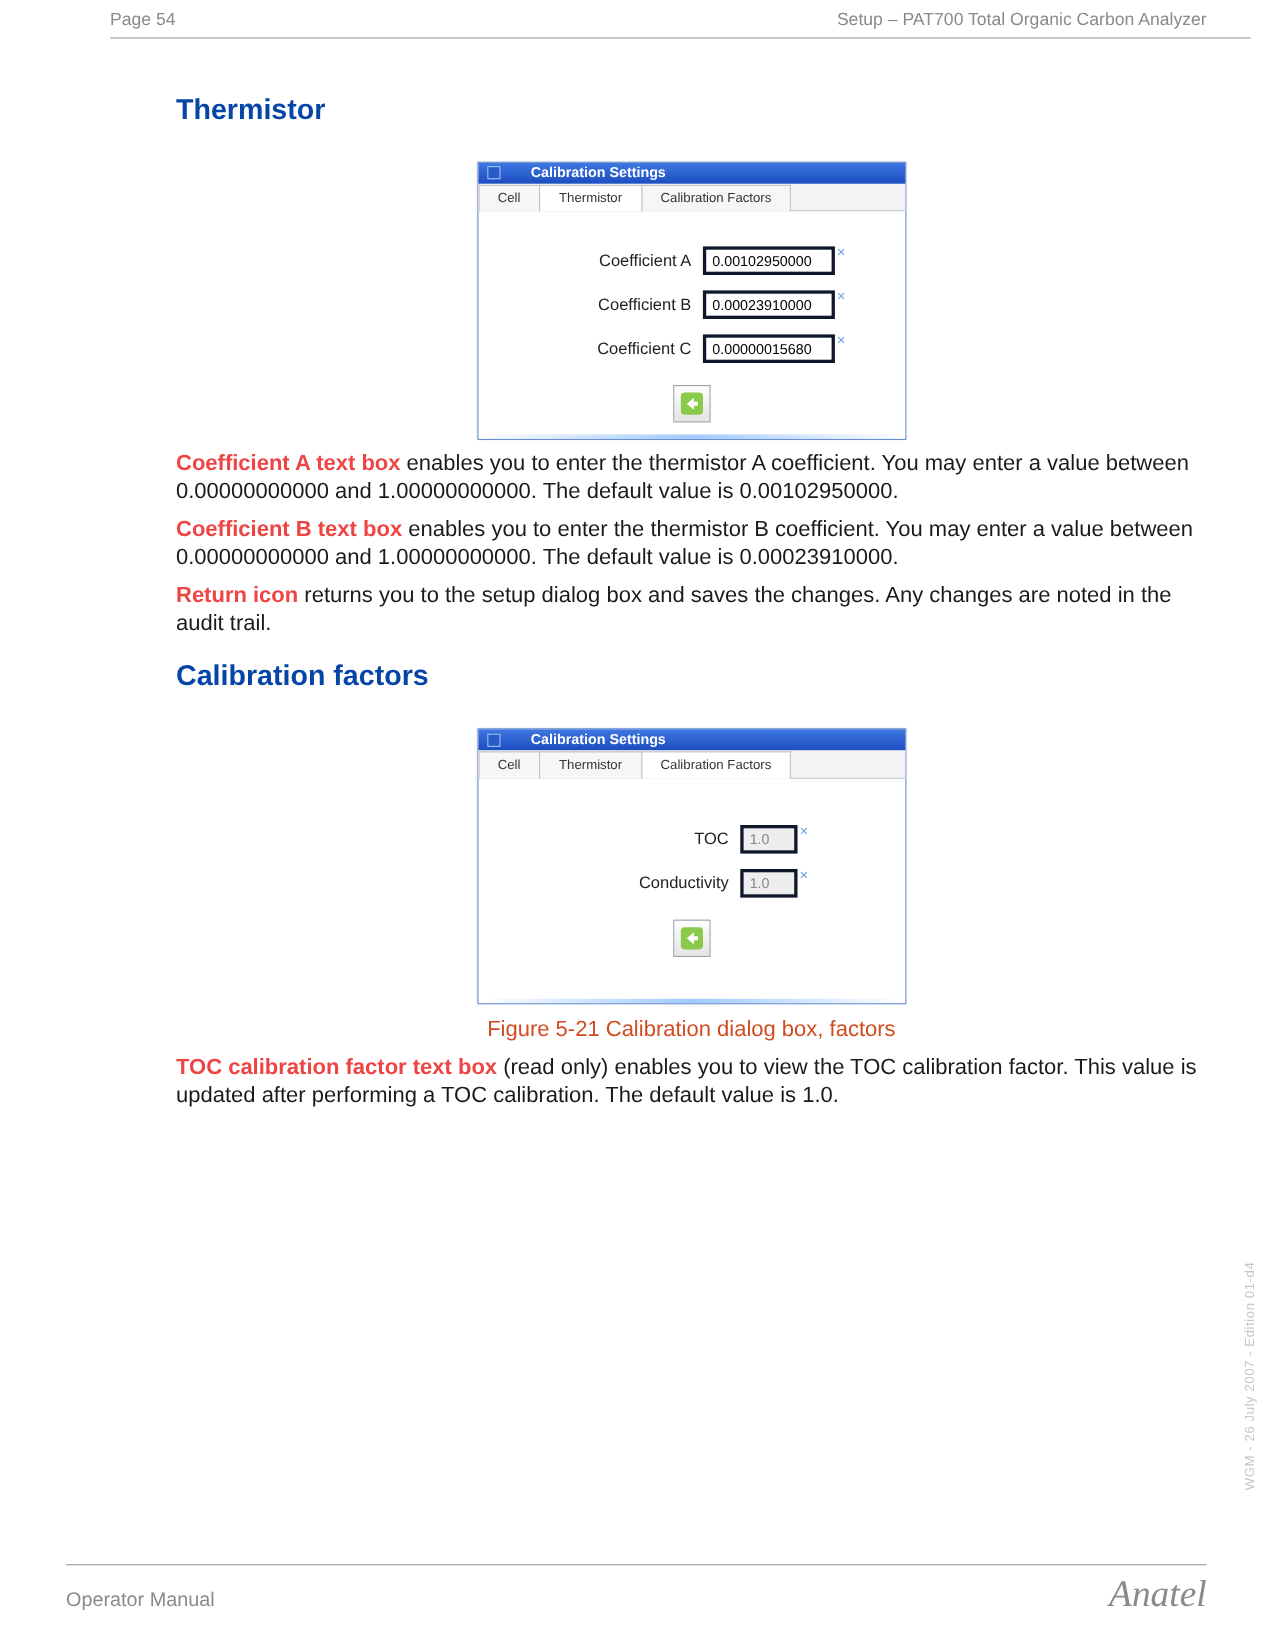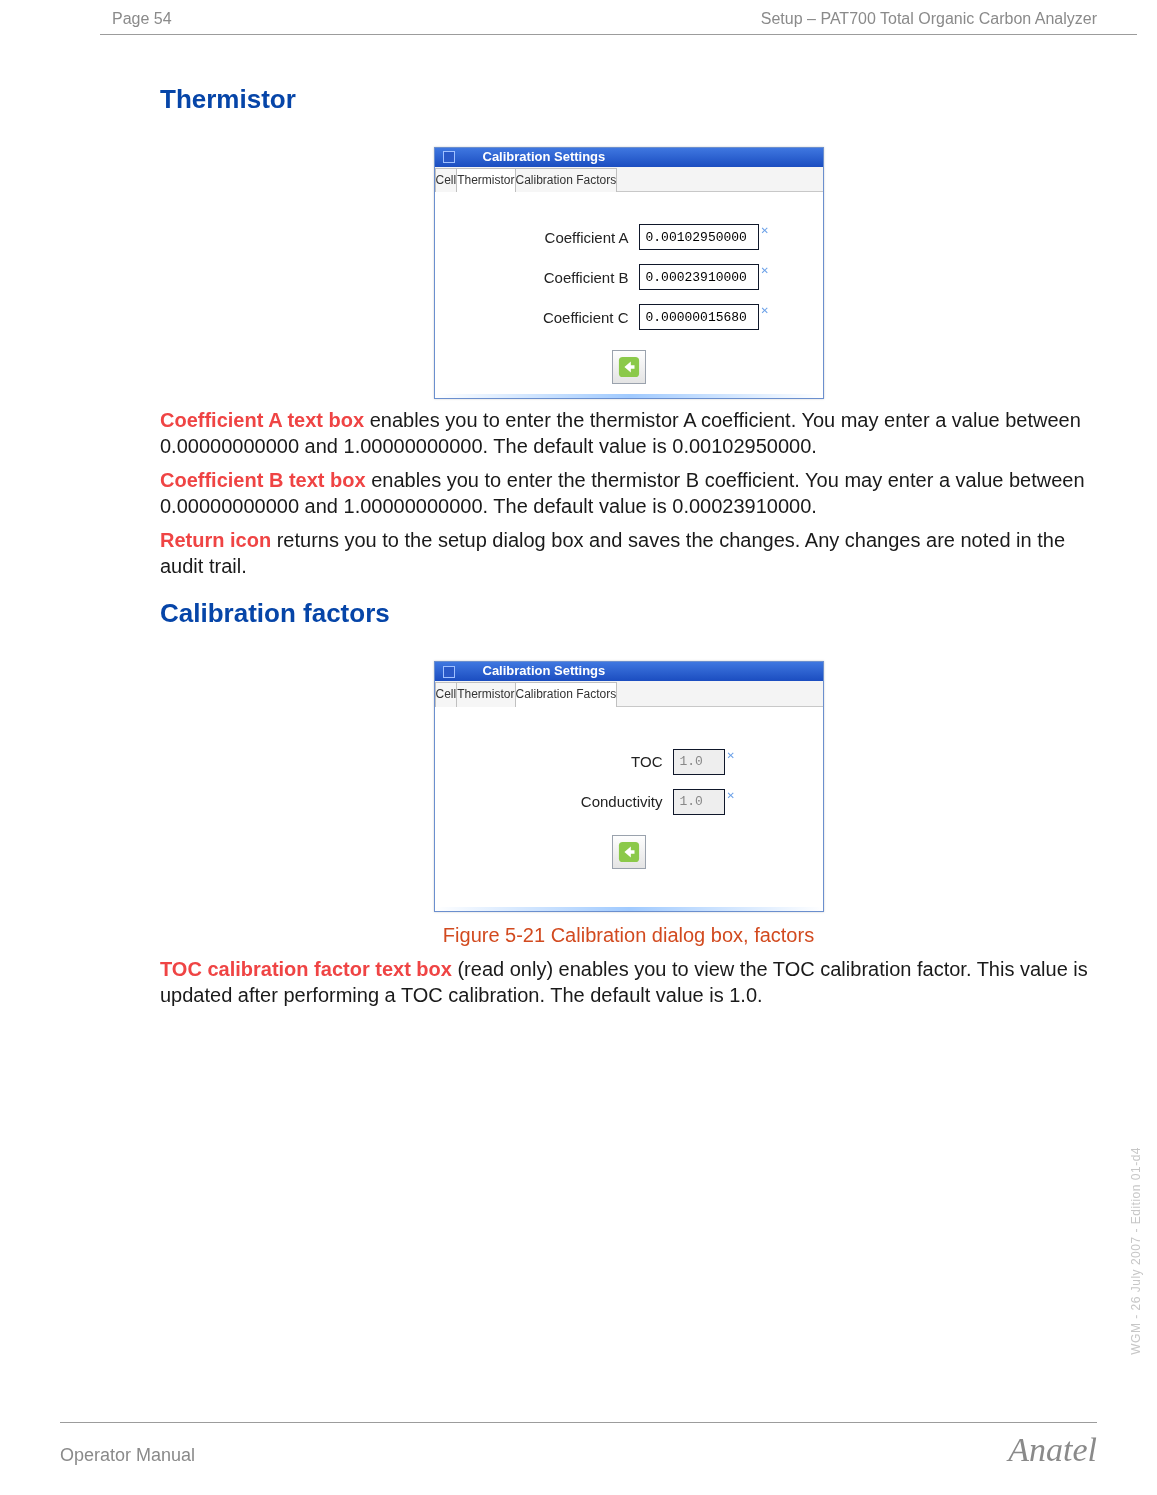--- a/index.html
+++ b/index.html
@@ -1,44 +1,44 @@
 <!DOCTYPE html>
 <html><head>
 <meta charset="utf-8">
 <style>
   * { box-sizing: border-box; margin: 0; padding: 0; }
   html, body { width: 1157px; height: 1495px; font-family: Arial, Helvetica, sans-serif; background: #fff; color: #000; }
   .page { position: relative; width: 1157px; height: 1495px; padding: 10px 60px 30px 100px; }
-  .top-header { display: flex; justify-content: space-between; font-size: 16px; color: #8a8a8a; margin-bottom: 6px; margin-left: 12px; }
+  .top-header { display: flex; justify-content: space-between; font-size: 16px; color: #8a8a8a; margin-bottom: 6px; }
   .rule { border-top: 1px solid #9c9c9c; margin: 0 -40px 0 0; }
   .content { padding: 30px 0 0 60px; font-size: 20px; line-height: 1.3; }
   h2.blue { font-family: Arial, sans-serif; font-weight: bold; color: #0645a8; font-size: 26px; margin: 18px 0 30px 0; }
   .figure-wrap { text-align: center; margin: 10px 0 8px 0; }
   .caption { color: #d24a1f; font-size: 20px; margin-top: 10px; text-align:center; }
   .para { margin: 8px 0; color: #1a1a1a; }
   .lead { color: #ef4444; font-weight: bold; }
   .footer { position: absolute; bottom: 26px; left: 60px; right: 60px; }
   .footer-rule { border-top: 1px solid #9c9c9c; margin-bottom: 8px; }
   .footer-row { display: flex; justify-content: space-between; align-items: baseline; }
   .footer-left { color: #8a8a8a; font-size: 18px; }
   .footer-right { color: #8a8a8a; font-size: 34px; font-style: italic; font-family: "Times New Roman", serif; text-align: right; }
   .side-note { position: absolute; right: 14px; bottom: 140px; writing-mode: vertical-rl; transform: rotate(180deg); font-size: 12px; color: #c7c7c7; letter-spacing: 0.5px; }
 
   
   .dialog { width: 390px; margin: 0 auto; border: 1px solid #6b8fce; background: #fff; box-shadow: 0 0 2px rgba(0,0,0,.2); }
   .titlebar { height: 19px; background: linear-gradient(#3f77e0,#1b4dc0); color: #fff; font-weight: bold; font-size: 13px; display:flex; align-items:center; padding: 0 8px; position: relative; font-family: Tahoma, Arial, sans-serif; gap: 22px; }
   .titlebar .win-icon { width: 12px; height: 12px; background: #2a59c8; border: 1px solid #9fc0ff; margin-right: 6px; }
   .titlebar .close-square { position:absolute; right:3px; top:4px; width:14px; height:14px; }
   .tabs { display: flex; border-bottom: 1px solid #c8c8c8; background: #f4f4f4; font-size: 12px; }
-  .tab { padding: 4px 0; border: 1px solid #c0c0c0; border-bottom: none; background: #f6f6f6; color: #333; margin-right: -1px; position: relative; top: 1px; font-family: Tahoma, Arial, sans-serif; }
+  .tab { padding: 4px 17px; border: 1px solid #c0c0c0; border-bottom: none; background: #f6f6f6; color: #333; margin-right: -1px; position: relative; top: 1px; font-family: Tahoma, Arial, sans-serif; }
   .tab.active { background: #fff; z-index: 2; }
   .body-area { padding: 18px 10px 10px 10px; min-height: 200px; position: relative; }
   .row { display: flex; align-items: center; justify-content: center; margin: 14px 0; gap: 10px; }
   .row label { width: 140px; text-align: right; font-size: 15px; color: #222; font-family: Tahoma, Arial, sans-serif; }
-  .row input { width: 120px; height: 26px; font-size: 13px; padding: 2px 6px; border: 1px solid #0f172a; font-family: Liberation Mono, monospace; }
+  .row input { width: 120px; height: 26px; font-size: 13px; padding: 2px 6px; border: 3px solid #0f172a; font-family: Liberation Sans, sans-serif; }
   .row input[disabled] { background: #eee; color: #888; }
   .row .kbd-chip { width: 8px; height: 8px; align-self: flex-start; color:#6aa0e8; font-size:10px; margin-left:-8px; }
   .return-row { text-align: center; margin-top: 20px; }
   .return-btn { display: inline-flex; width: 34px; height: 34px; border: 1px solid #9aa2ad; background: linear-gradient(#fefefe,#e4e4e4); align-items: center; justify-content: center; }
   .return-btn svg { width: 22px; height: 22px; }
   .bottom-glow { height: 4px; background: linear-gradient(90deg, rgba(120,180,255,.0), rgba(120,180,255,.7), rgba(120,180,255,.0)); }
 
   .factors .row label { width: 140px; }
   .factors .row input { width: 52px; }
 

